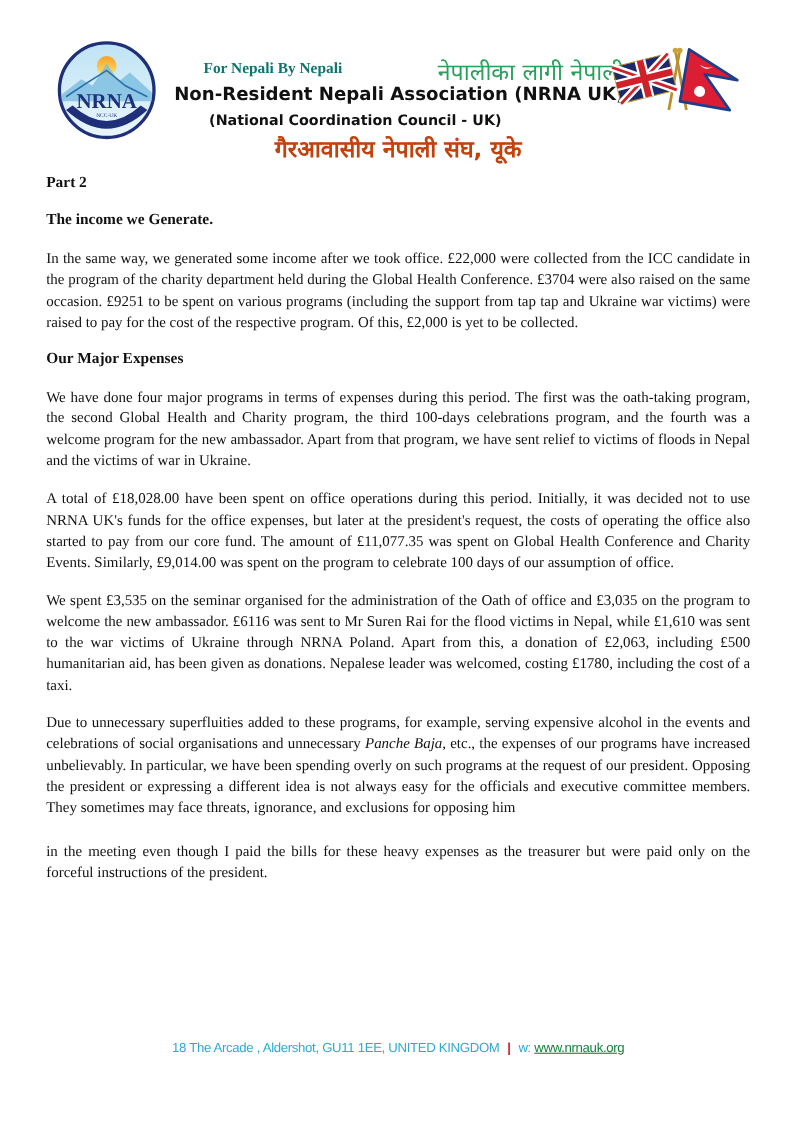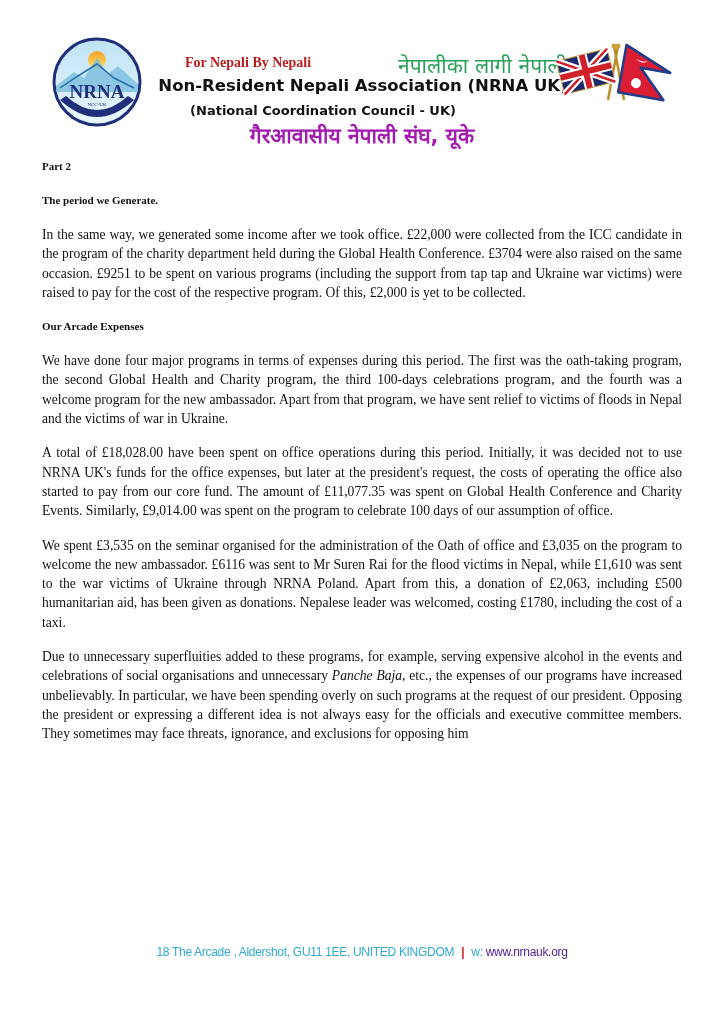--- a/index.html
+++ b/index.html
@@ -2,35 +2,35 @@
 <html><head>
 <meta charset="utf-8">
 <style>
   html, body { margin: 0; padding: 0; background: #ffffff; }
   body { width: 724px; height: 1024px; position: relative; overflow: hidden; font-family: "Liberation Serif", serif; color: #111; }
 
   .header { position: absolute; left: 0; top: 0; width: 724px; height: 150px; }
   .logo { position: absolute; left: 48px; top: 36px; width: 98px; height: 92px; }
   .flags { position: absolute; left: 552px; top: 38px; width: 130px; height: 70px; }
 
-  .tagline-en { position: absolute; left: 185px; top: 55px; font-family: "Liberation Serif", serif; font-weight: bold; font-size: 14px; color: #b91c1c; }
+  .tagline-en { position: absolute; left: 185px; top: 55px; font-family: "Liberation Serif", serif; font-weight: bold; font-size: 14px; color: #0f766e; }
   .tagline-ne { position: absolute; left: 398px; top: 51px; font-family: "DejaVu Sans", sans-serif; font-size: 21px; color: #2aa05a; }
   .org-name { position: absolute; left: 0; width: 724px; text-align: center; top: 76px; font-family: "DejaVu Sans", sans-serif; font-weight: bold; font-size: 16.5px; color: #111; padding-left: 0px; }
   .org-name span { display: inline-block; margin-left: 2px; }
   .org-sub { position: absolute; left: 0; width: 646px; text-align: center; top: 103px; font-family: "DejaVu Sans", sans-serif; font-weight: bold; font-size: 13px; color: #111; }
-  .org-ne { position: absolute; left: 0; width: 724px; text-align: center; top: 121px; font-family: "DejaVu Sans", sans-serif; font-weight: bold; font-size: 21px; color: #a21caf; }
+  .org-ne { position: absolute; left: 0; width: 724px; text-align: center; top: 121px; font-family: "DejaVu Sans", sans-serif; font-weight: bold; font-size: 21px; color: #c2410c; }
 
   .content { position: absolute; left: 42px; top: 157px; width: 640px; font-size: 13.6px; line-height: 19.3px; text-align: justify; }
-  .content h2 { font-size: 11px; font-weight: bold; margin: 0 0 15px 0; line-height: 19px; }
+  .content h2 { font-size: 14px; font-weight: bold; margin: 0 0 15px 0; line-height: 19px; }
   .content p { margin: 0 0 15px 0; }
   .content em { font-style: italic; margin-top: 47px; }
 
   .footer { position: absolute; left: 0; width: 724px; top: 945px; text-align: center; font-family: "Liberation Sans", sans-serif; font-size: 12px; color: #2eaad3; letter-spacing: -0.3px; }
   .footer .sep { color: #d4202a; font-weight: bold; margin: 0 4px; }
-  .footer a { color: #4c1d95; }
+  .footer a { color: #15803d; text-decoration: underline; }
 </style>
 </head>
 <body>
 
 <div class="header">
   <svg class="logo" viewBox="0 0 98 92">
     <defs>
       <linearGradient id="sky" x1="0" y1="0" x2="0" y2="1">
         <stop offset="0" stop-color="#bfe3f5"></stop>
         <stop offset="1" stop-color="#eaf6fc"></stop>
@@ -73,27 +73,28 @@
     <g transform="rotate(10 90 34)">
       <path d="M70 10 L118 30 L88 30 L116 58 L70 58 Z" fill="#dc1e35" stroke="#1f3d8a" stroke-width="2.5" stroke-linejoin="round"></path>
       <path d="M82 22 q6 5 12 0 q-6 3 -12 0" fill="#fff"></path>
       <circle cx="86" cy="46" r="5" fill="#fff"></circle>
     </g>
   </svg>
 </div>
 
 <div class="content">
   <h2>Part 2</h2>
-  <h2>The period we Generate.</h2>
+  <h2>The income we Generate.</h2>
   <p>In the same way, we generated some income after we took office. £22,000 were collected from the ICC candidate in the program of the charity department held during the Global Health Conference. £3704 were also raised on the same occasion. £9251 to be spent on various programs (including the support from tap tap and Ukraine war victims) were raised to pay for the cost of the respective program. Of this, £2,000 is yet to be collected.</p>
-  <h2>Our Arcade Expenses</h2>
+  <h2>Our Major Expenses</h2>
   <p>We have done four major programs in terms of expenses during this period. The first was the oath-taking program, the second Global Health and Charity program, the third 100-days celebrations program, and the fourth was a welcome program for the new ambassador. Apart from that program, we have sent relief to victims of floods in Nepal and the victims of war in Ukraine.</p>
   <p>A total of £18,028.00 have been spent on office operations during this period. Initially, it was decided not to use NRNA UK's funds for the office expenses, but later at the president's request, the costs of operating the office also started to pay from our core fund. The amount of £11,077.35 was spent on Global Health Conference and Charity Events. Similarly, £9,014.00 was spent on the program to celebrate 100 days of our assumption of office.</p>
   <p>We spent £3,535 on the seminar organised for the administration of the Oath of office and £3,035 on the program to welcome the new ambassador. £6116 was sent to Mr Suren Rai for the flood victims in Nepal, while £1,610 was sent to the war victims of Ukraine through NRNA Poland. Apart from this, a donation of £2,063, including £500 humanitarian aid, has been given as donations. Nepalese leader was welcomed, costing £1780, including the cost of a taxi.</p>
   <p style="margin-bottom:20px;"><span>Due to unnecessary superfluities added to these programs, for example, serving expensive alcohol in the events and celebrations of social organisations and unnecessary </span><em>Panche Baja</em><span>, etc., the expenses of our programs have increased unbelievably. In particular, we have been spending overly on such programs at the request of our president. Opposing the president or expressing a different idea is not always easy for the officials and executive committee members. They sometimes may face threats, ignorance, and exclusions for opposing him</span></p>
+  <p>in the meeting even though I paid the bills for these heavy expenses as the treasurer but were paid only on the forceful instructions of the president.</p>
 </div>
 
 <div class="footer">
   <span>18 The Arcade , Aldershot, GU11 1EE,  UNITED KINGDOM</span>
   <span class="sep">|</span>
   <span>w:</span>
   <a>www.nrnauk.org</a>
 </div>
 
 </body></html>

